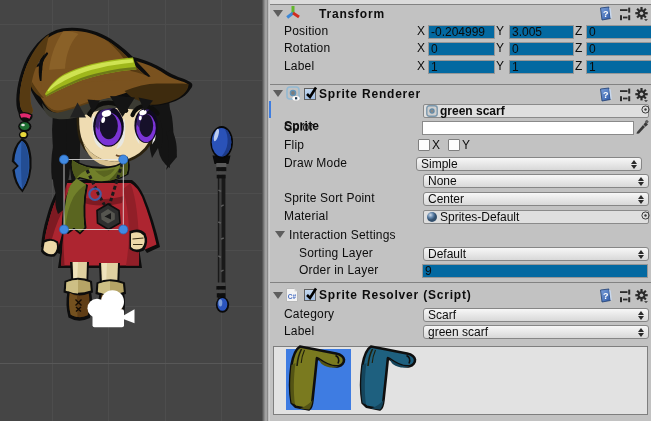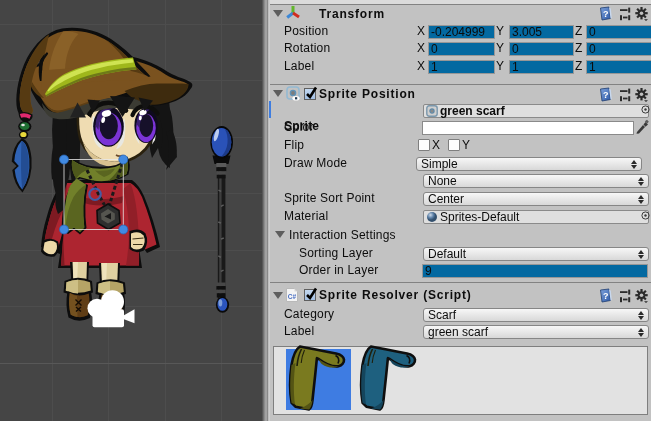--- a/index.html
+++ b/index.html
@@ -254,21 +254,21 @@
     <rect x="1" y="1" width="12" height="12" rx="3" fill="none" stroke="#93B9D2" stroke-width="1.6"></rect>
     <circle cx="7" cy="7" r="2.6" fill="#7C7C7C" stroke="#5E93B8" stroke-width="1.4"></circle>
     <ellipse cx="10" cy="12.2" rx="3.6" ry="2.3" fill="#FDFDFD"></ellipse>
     <rect x="9" y="11.2" width="2.2" height="2.2" fill="#1D3850"></rect>
   </svg>
   <div class="hchk" style="left:39px;top:88px">
         <svg width="14" height="16" viewBox="0 0 14 16">
           <path d="M3 9 L6 12 L12 2.5" stroke="#000" stroke-width="2.6" fill="none"></path>
         </svg>
       </div>
-  <div class="hdr" style="left:54px;top:87px">Sprite Position</div>
+  <div class="hdr" style="left:54px;top:87px">Sprite Renderer</div>
   <div style="position:absolute;left:3.5px;top:101px;width:2.5px;height:17px;background:#3E7DE0;z-index:6"></div>
   <div class="lbl" style="left:19px;top:120px;font-weight:bold">Sprite</div>
   <div class="obj" style="left:158px;top:103.5px;width:208px;font-weight:bold;padding-left:16px">green scarf
     <svg style="position:absolute;left:2px;top:0.5px" width="12" height="12" viewBox="0 0 12 12">
           <rect x="0.8" y="0.8" width="10.4" height="10.4" rx="2.4" fill="#CFCFCF" stroke="#7A97AC" stroke-width="1.4"></rect>
           <circle cx="6" cy="6" r="2.1" fill="#8A8A8A" stroke="#5E89A8" stroke-width="1.2"></circle>
         </svg>
   </div>
   <svg class="picker" style="left:375.5px;top:105px" width="9" height="9" viewBox="0 0 9 9">
         <circle cx="4.5" cy="4.5" r="3.6" fill="none" stroke="#3A3A3A" stroke-width="1"></circle>

